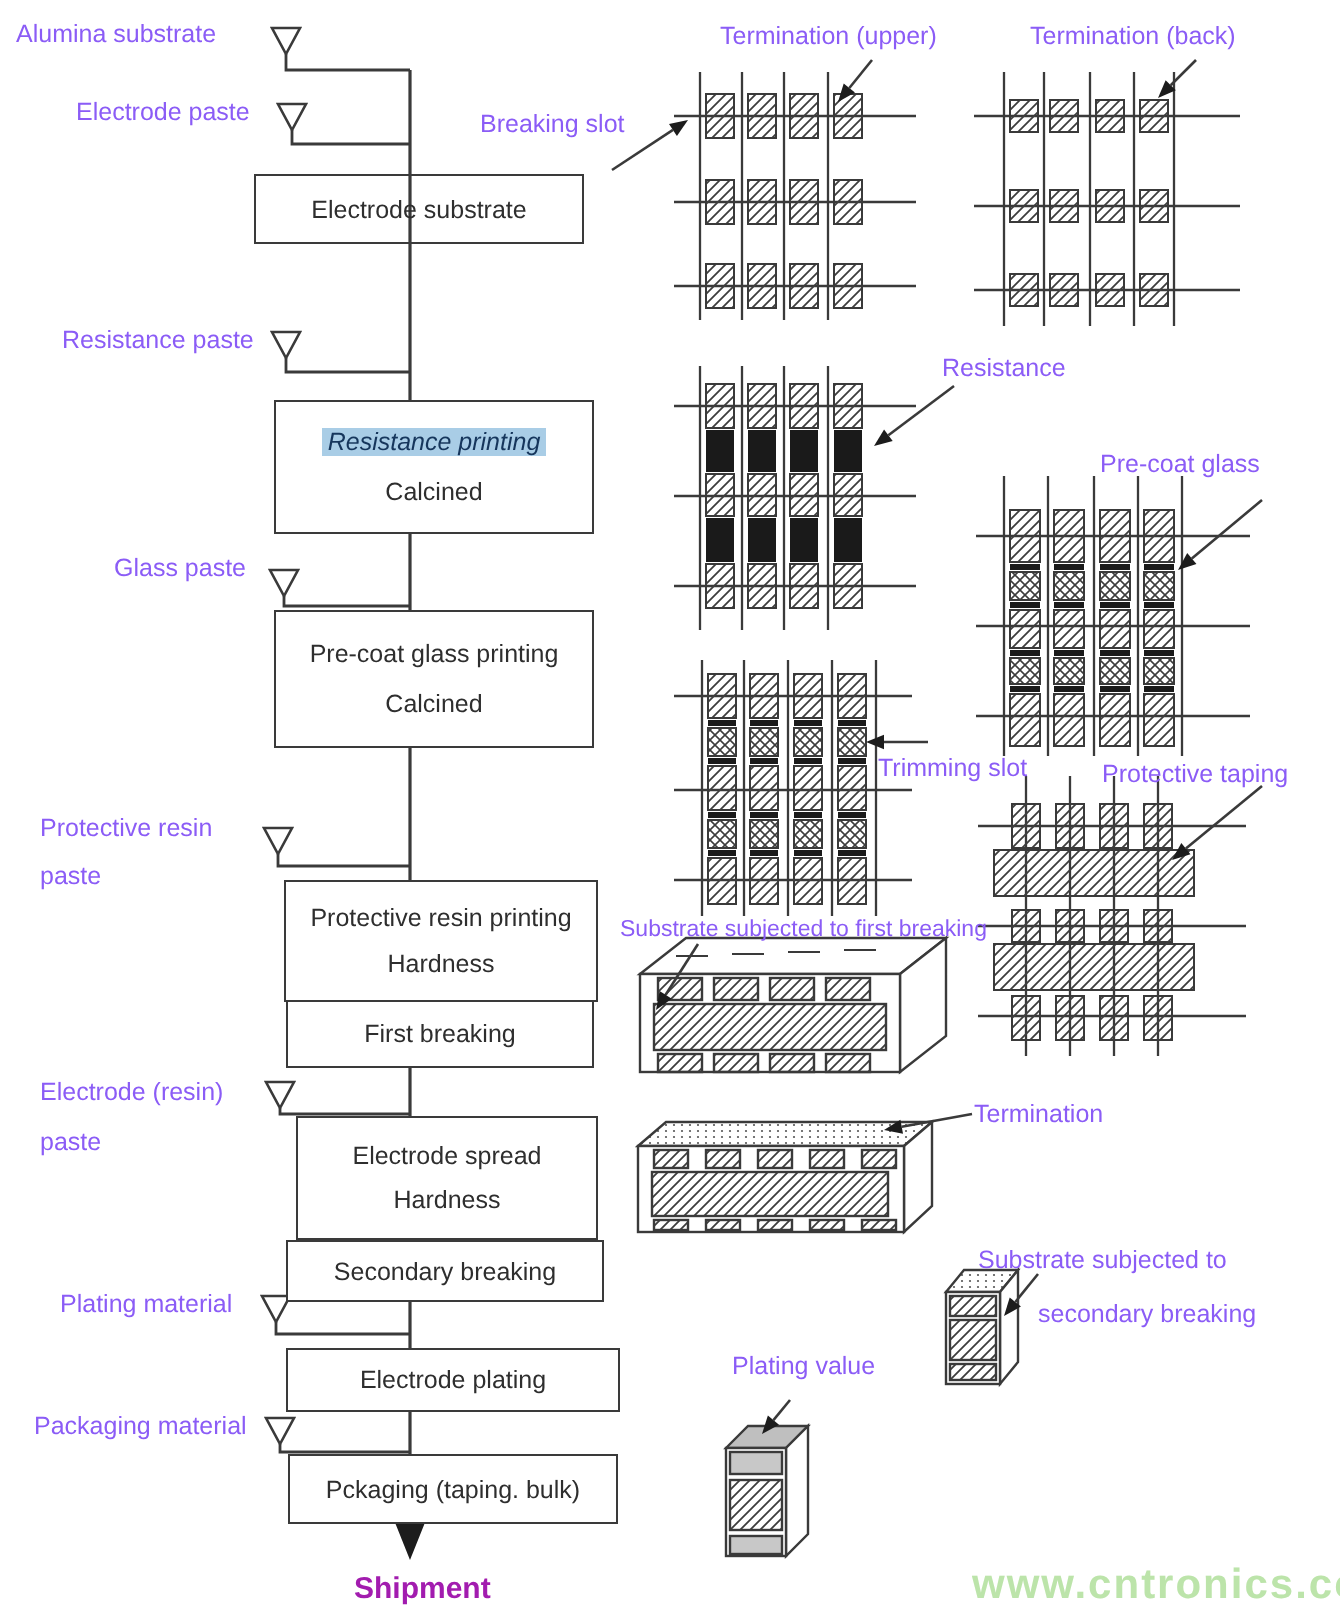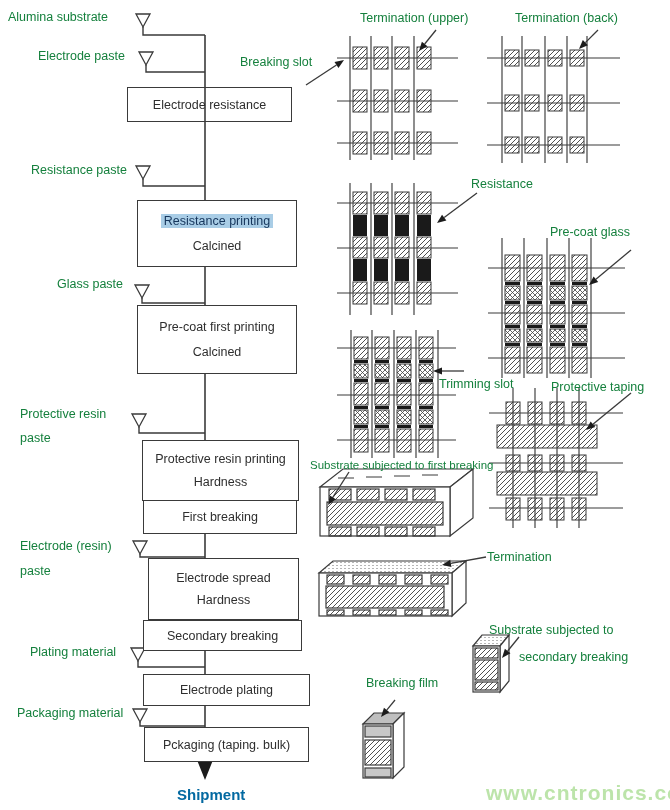--- a/index.html
+++ b/index.html
@@ -1,27 +1,27 @@
 <!DOCTYPE html>
 <html><head>
 <meta charset="utf-8">
 <style>
   html,body{margin:0;padding:0;background:#fff;}
   .stage{position:relative;width:670px;height:810px;background:#fff;overflow:hidden;
          font-family:"Liberation Sans","DejaVu Sans",sans-serif;color:#2e2e2e;}
   svg#art{position:absolute;left:0;top:0;z-index:1;}
-  .lbl{position:absolute;font-size:12.5px;line-height:14px;white-space:nowrap;z-index:3;color:#15803d;}
+  .lbl{position:absolute;font-size:12.5px;line-height:14px;white-space:nowrap;z-index:3;color:#8b5cf6;}
   .lbl.small{font-size:11.5px;}
   .box{position:absolute;background:#fff;border:1.5px solid #3a3a3a;z-index:2;
        display:flex;flex-direction:column;align-items:center;justify-content:center;
        font-size:12.5px;color:#2e2e2e;text-align:center;}
   .box.two{justify-content:space-evenly;padding:3px 0;}
   .box.clear{background:transparent;}
-  .hl{background:#a9cde6;color:#16365c;padding:0 3px;}
-  .terminal{position:absolute;font-size:15px;font-weight:bold;z-index:3;color:#0369a1;text-align:center;}
+  .hl{background:#a9cde6;color:#16365c;padding:0 3px;font-style:italic;}
+  .terminal{position:absolute;font-size:15px;font-weight:bold;z-index:3;color:#a21caf;text-align:center;}
   .watermark{position:absolute;font-size:21px;font-weight:600;z-index:3;color:#bce4aa;letter-spacing:1px;}
 </style>
 </head>
 <body>
 
 <div class="stage">
 
   <svg id="art" width="670" height="810" viewBox="0 0 670 810">
     <defs>
       <pattern id="ph" patternUnits="userSpaceOnUse" width="5" height="5">
@@ -341,28 +341,28 @@
         <line x1="519" y1="637" x2="507.66278405801165" y2="651.0047961636326" stroke="#3a3a3a" stroke-width="1.3"></line>
         <polygon points="502,658 510.4608655925586,653.2699097868373 504.8647025234647,648.7396825404279" fill="#1c1c1c"></polygon>
       </g>
       <g>
         <line x1="395" y1="700" x2="386.7213652757499" y2="710.0526278794465" stroke="#3a3a3a" stroke-width="1.3"></line>
         <polygon points="381,717 389.5003141239713,712.3411739897465 383.94241642752854,707.7640817691465" fill="#1c1c1c"></polygon>
       </g>
     </svg>
 
   <div class="box clear" style="left:127px;top:87px;width:163px;height:33px">
-    <span>Electrode resistance</span>
+    <span>Electrode substrate</span>
   </div>
   <div class="box two" style="left:137px;top:200px;width:158px;height:59px">
     <span class="hl">Resistance printing</span>
     <span>Calcined</span>
   </div>
   <div class="box two" style="left:137px;top:305px;width:158px;height:61px">
-    <span>Pre-coat first printing</span>
+    <span>Pre-coat glass printing</span>
     <span>Calcined</span>
   </div>
   <div class="box two" style="left:142px;top:440px;width:155px;height:53px">
     <span>Protective resin printing</span>
     <span>Hardness</span>
   </div>
   <div class="box" style="left:143px;top:500px;width:152px;height:32px">
     <span>First breaking</span>
   </div>
   <div class="box two" style="left:148px;top:558px;width:149px;height:54px">
@@ -394,17 +394,17 @@
   <div class="lbl" style="left:360px;top:11px">Termination (upper)</div>
   <div class="lbl" style="left:515px;top:11px">Termination (back)</div>
   <div class="lbl" style="left:471px;top:177px">Resistance</div>
   <div class="lbl" style="left:550px;top:225px">Pre-coat glass</div>
   <div class="lbl" style="left:439px;top:377px">Trimming slot</div>
   <div class="lbl" style="left:551px;top:380px">Protective taping</div>
   <div class="lbl small" style="left:310px;top:458px">Substrate subjected to first breaking</div>
   <div class="lbl" style="left:487px;top:550px">Termination</div>
   <div class="lbl" style="left:489px;top:623px">Substrate subjected to</div>
   <div class="lbl" style="left:519px;top:650px">secondary breaking</div>
-  <div class="lbl" style="left:366px;top:676px">Breaking film</div>
+  <div class="lbl" style="left:366px;top:676px">Plating value</div>
 
   <div class="terminal" style="left:177px;top:786px">Shipment</div>
   <div class="watermark" style="left:486px;top:781px">www.cntronics.com</div>
 </div>
 
 </body></html>

